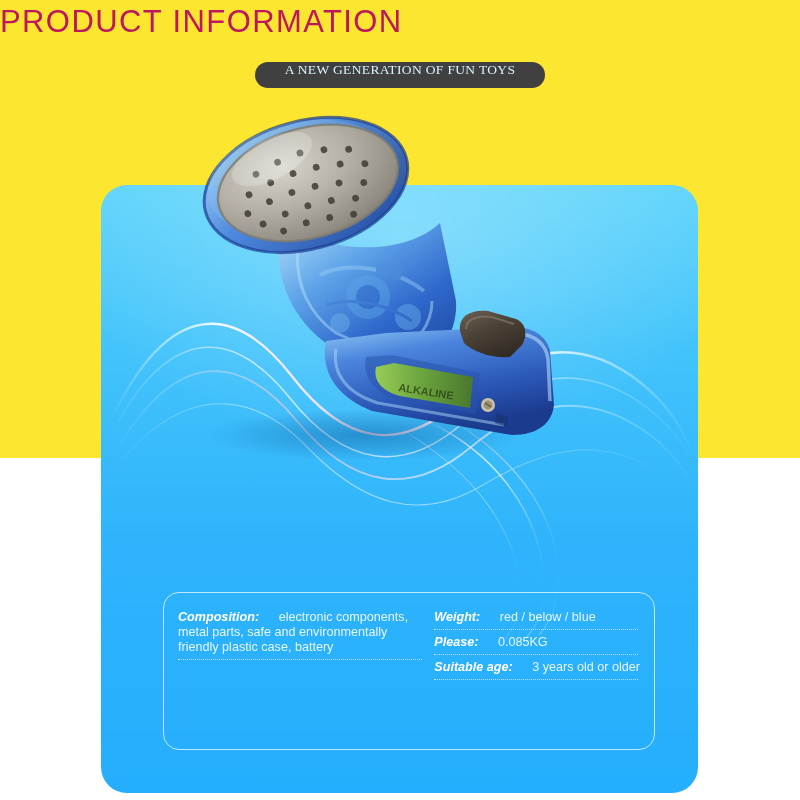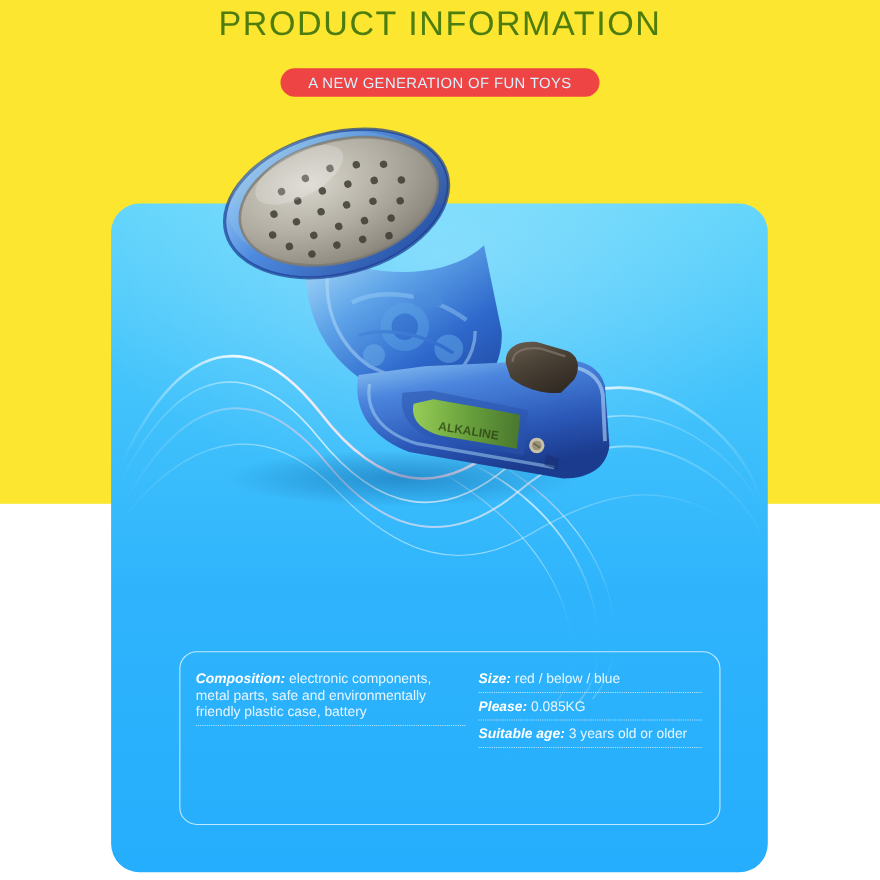--- a/index.html
+++ b/index.html
@@ -35,38 +35,39 @@
     top: 0;
     width: 800px;
     height: 100px;
     z-index: 5;
   }
   .page-title {
     position: absolute;
     left: 0;
     top: 4px;
     width: 800px;
-    text-align: center;
+    text-align: left;
     font-size: 31px;
     letter-spacing: 1.4px;
     font-weight: 400;
-    color: #4d7c0f;
+    color: #be185d;
     white-space: nowrap;
   }
   .subtitle-pill {
     position: absolute;
     left: 255px;
     top: 62px;
     width: 290px;
     height: 26px;
     border-radius: 13px;
-    background: #ef4444;
+    background: #404040;
     display: flex;
-    align-items: center;
+    align-items: flex-start;
     justify-content: center;
+    font-family: Liberation Serif, serif;
   }
   .subtitle-text {
     font-size: 13.5px;
     letter-spacing: 0.35px;
     color: #D8F2FF;
     white-space: nowrap;
   }
 
   
   .blue-panel {
@@ -154,20 +155,21 @@
     height: 0;
     border-bottom: 1.2px dotted rgba(220,245,255,0.80);
   }
   .spec-label {
     font-weight: bold;
     color: #FFFFFF;
     font-style: italic;
   }
   .spec-value {
     color: #E6F6FF;
+    margin-left: 16px;
   }
 </style>
 </head>
 <body>
 
 <div class="page">
 
   <div class="yellow-bg"></div>
 
   <div class="header">
@@ -342,21 +344,21 @@
   <div class="spec-box">
 
     <div class="spec-col left">
       <div class="spec-row wrapline">
         <span class="spec-label">Composition:</span><span class="spec-value"> electronic components, metal parts, safe and environmentally friendly plastic case, battery</span>
       </div>
     </div>
 
     <div class="spec-col right">
       <div class="spec-row">
-        <span class="spec-label">Size:</span><span class="spec-value"> red / below / blue</span>
+        <span class="spec-label">Weight:</span><span class="spec-value"> red / below / blue</span>
       </div>
       <div class="spec-row">
         <span class="spec-label">Please:</span><span class="spec-value"> 0.085KG</span>
       </div>
       <div class="spec-row">
         <span class="spec-label">Suitable age:</span><span class="spec-value"> 3 years old or older</span>
       </div>
     </div>
 
   </div>

